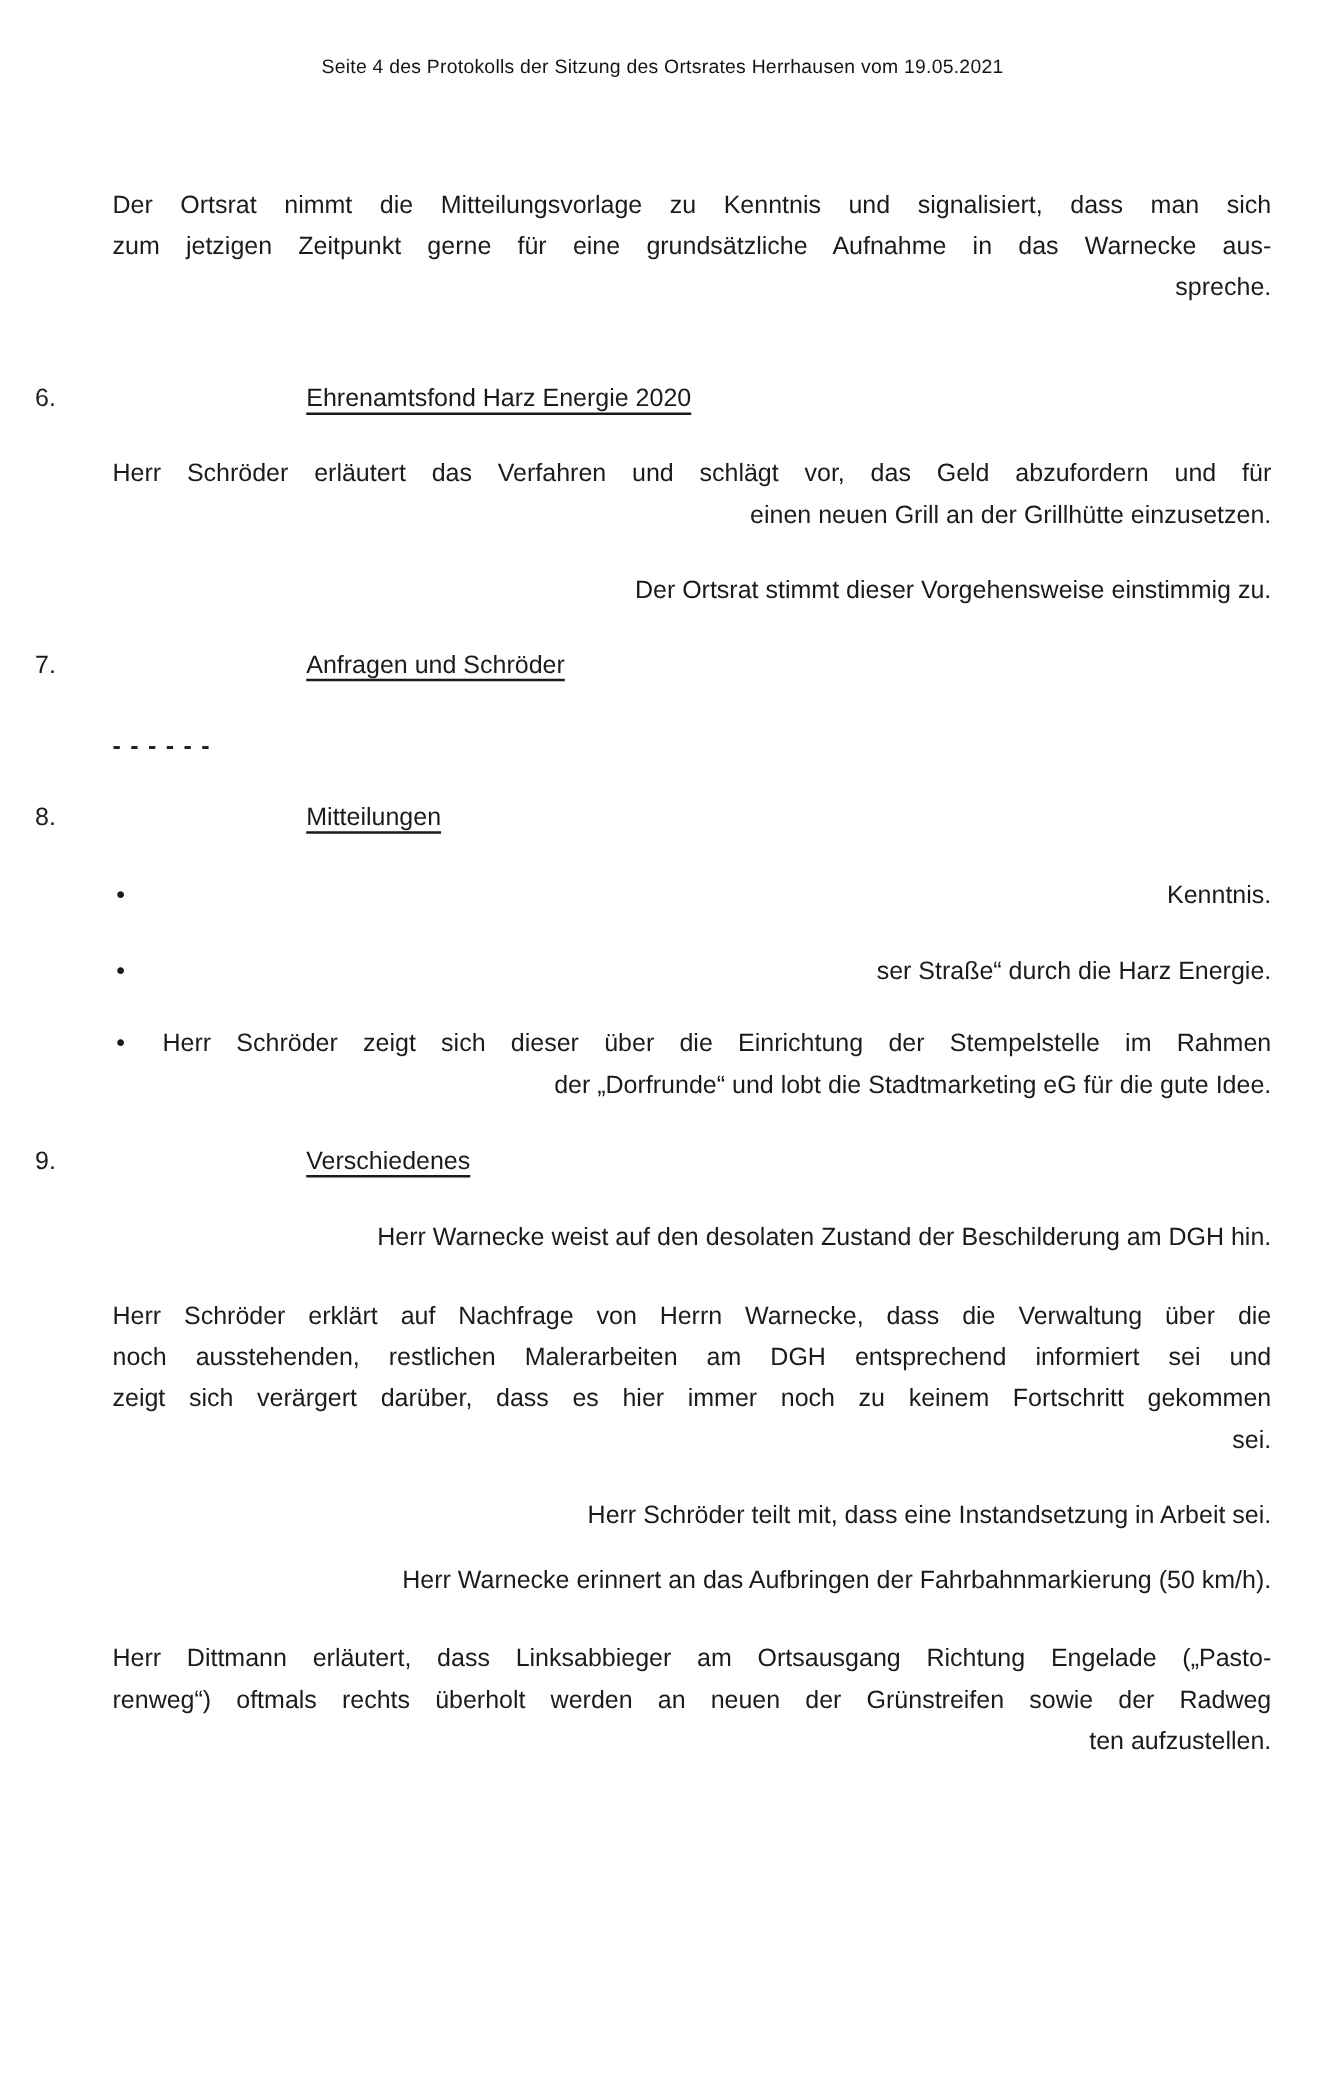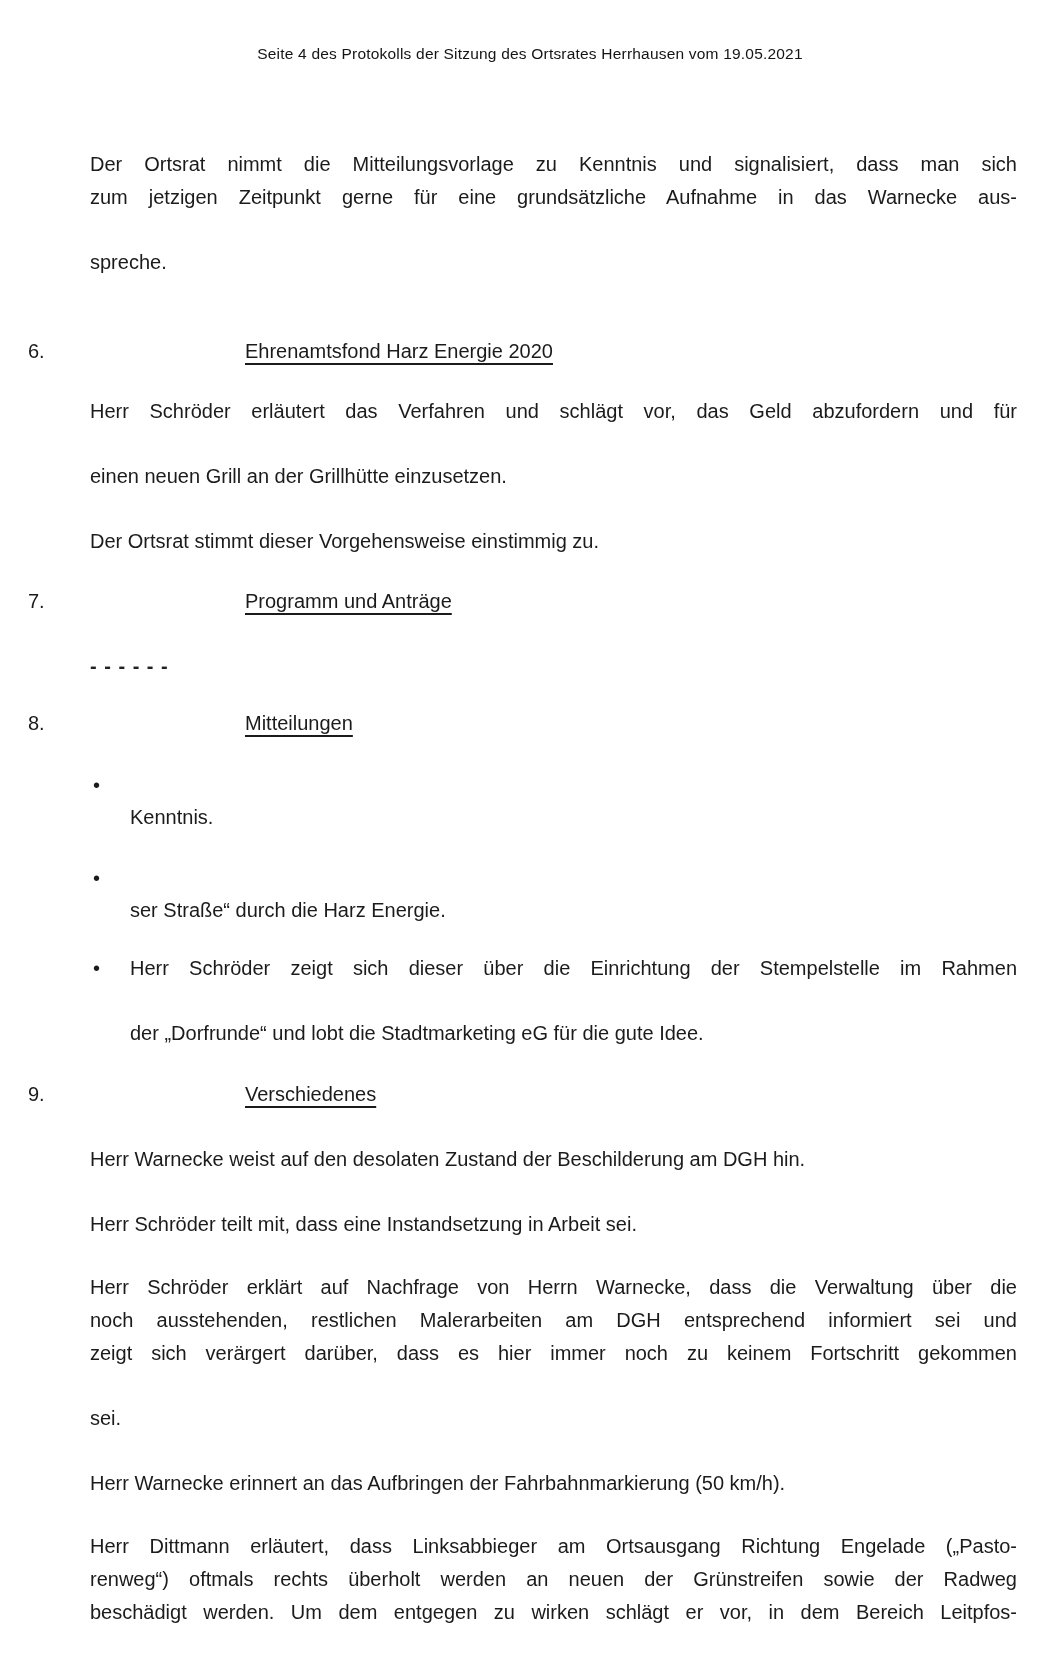--- a/index.html
+++ b/index.html
@@ -21,21 +21,21 @@
     letter-spacing: 0.2px;
     color: #141414;
   }
   .content { padding: 0 43px 0 90px; }
   .para { font-size: 20px; line-height: 33px; }
   .line.j {
     text-align: justify;
     text-align-last: justify;
     -moz-text-align-last: justify;
   }
-  .line.last { text-align: left; margin-top: 32px; }
+  .line.last { text-align: right; }
   .sect-head { position: relative; }
   .sect-num { position: absolute; left: -62px; top: 0; }
   .sect-title {
     margin-left: 155px;
     display: inline-block;
     text-decoration: underline;
     text-decoration-thickness: 1.8px;
     text-underline-offset: 5px;
   }
   .bullet { display: flex; }
@@ -82,21 +82,21 @@
     <div class="para" id="sec6-p1">
       <div class="line j">Herr Schröder erläutert das Verfahren und schlägt vor, das Geld abzufordern und für</div>
       <div class="line last">einen neuen Grill an der Grillhütte einzusetzen.</div>
     </div>
     <div class="para" id="sec6-p2">
       <div class="line last">Der Ortsrat stimmt dieser Vorgehensweise einstimmig zu.</div>
     </div>
 
     <div class="para sect-head" id="sec7-head">
       <span class="sect-num">7.</span>
-      <span class="sect-title">Programm und Anträge</span>
+      <span class="sect-title">Anfragen und Schröder</span>
     </div>
     <div class="para dashes" id="sec7-dash">- - - - - -</div>
 
     <div class="para sect-head" id="sec8-head">
       <span class="sect-num">8.</span>
       <span class="sect-title">Mitteilungen</span>
     </div>
 
     <div class="para bullet" id="sec8-b1">
       <span class="dot">•</span>
@@ -122,36 +122,35 @@
 
     <div class="para sect-head" id="sec9-head">
       <span class="sect-num">9.</span>
       <span class="sect-title">Verschiedenes</span>
     </div>
 
     <div class="para" id="sec9-p1">
       <div class="line last">Herr Warnecke weist auf den desolaten Zustand der Beschilderung am DGH hin.</div>
     </div>
 
-    <div class="para" id="sec9-p2">
-      <div class="line last">Herr Schröder teilt mit, dass eine Instandsetzung in Arbeit sei.</div>
-    </div>
-
     <div class="para" id="sec9-p3">
       <div class="line j">Herr Schröder erklärt auf Nachfrage von Herrn Warnecke, dass die Verwaltung über die</div>
       <div class="line j">noch ausstehenden, restlichen Malerarbeiten am DGH entsprechend informiert sei und</div>
       <div class="line j">zeigt sich verärgert darüber, dass es hier immer noch zu keinem Fortschritt gekommen</div>
       <div class="line last">sei.</div>
+    </div>
+
+    <div class="para" id="sec9-p2">
+      <div class="line last">Herr Schröder teilt mit, dass eine Instandsetzung in Arbeit sei.</div>
     </div>
 
     <div class="para" id="sec9-p4">
       <div class="line last">Herr Warnecke erinnert an das Aufbringen der Fahrbahnmarkierung (50 km/h).</div>
     </div>
 
     <div class="para" id="sec9-p5">
       <div class="line j">Herr Dittmann erläutert, dass Linksabbieger am Ortsausgang Richtung Engelade („Pasto-</div>
       <div class="line j">renweg“) oftmals rechts überholt werden an neuen der Grünstreifen sowie der Radweg</div>
-      <div class="line j">beschädigt werden. Um dem entgegen zu wirken schlägt er vor, in dem Bereich Leitpfos-</div>
       <div class="line last">ten aufzustellen.</div>
     </div>
 
   </div>
 </div>
 
 </body></html>

